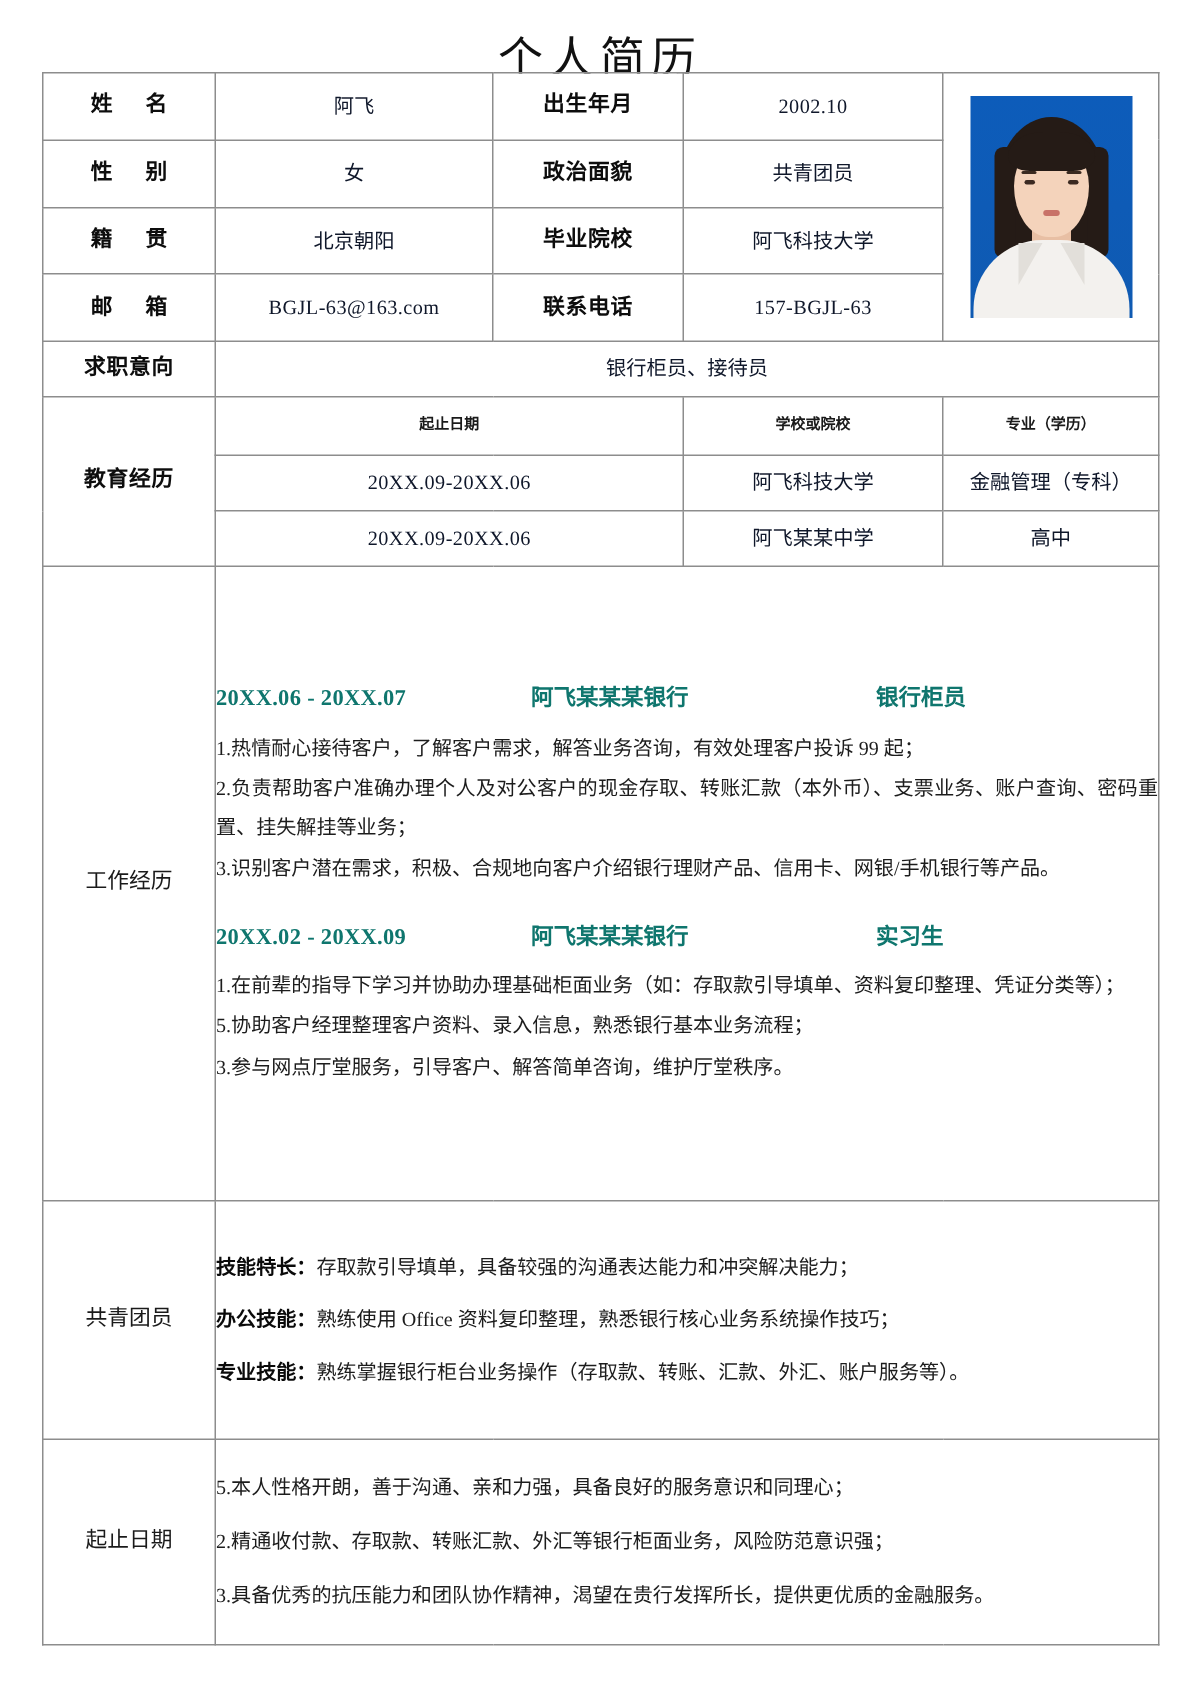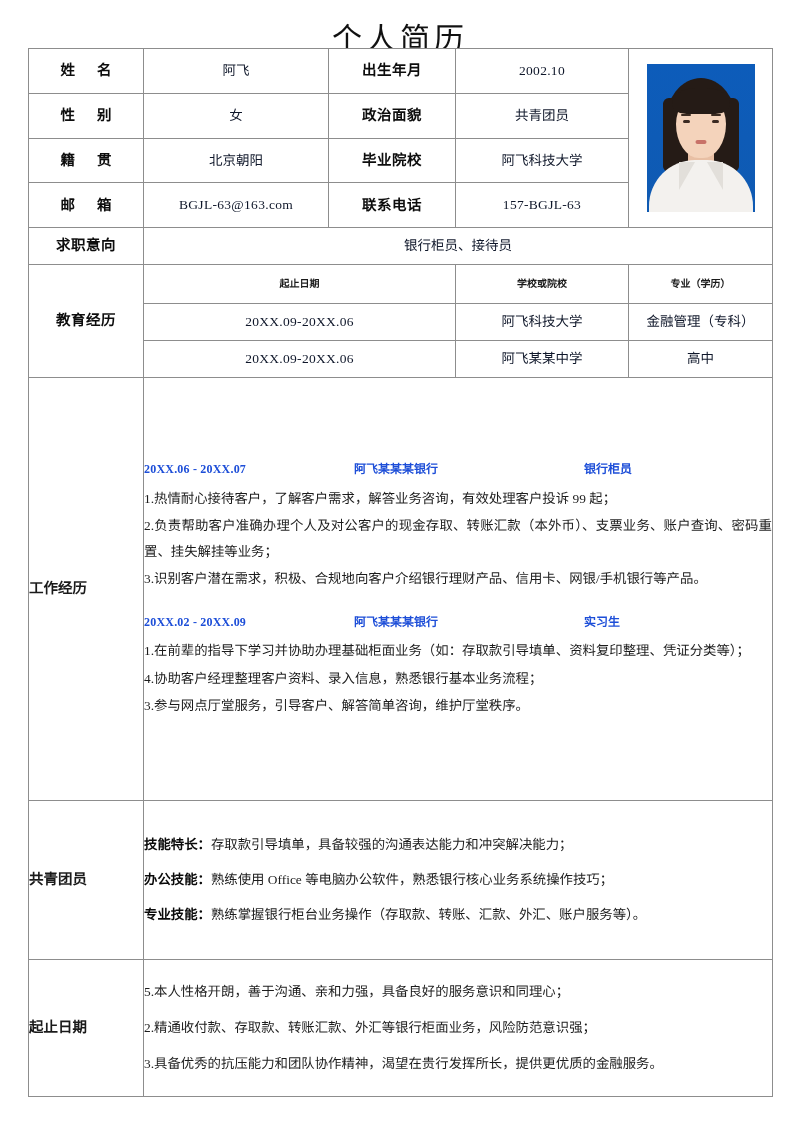--- a/index.html
+++ b/index.html
@@ -221,30 +221,31 @@
   .sect-body {
     padding: 14px 18px 14px 20px;
     vertical-align: top;
     font-size: 13.4px;
     line-height: 1.95;
     color: #1c1c1c;
     text-align: justify;
   }
   .side-lbl {
     width: 115px;
-    font-weight: bold;
+    text-align: center;
+    font-weight: normal;
     font-size: 14.5px;
     vertical-align: middle;
   }
   .job-head {
     display: flex;
     font-weight: bold;
-    font-size: 12px;
+    font-size: 15px;
     margin-bottom: 4px;
-    color: #1d4ed8;
+    color: #0f766e;
   }
   .job-head .jh-date { width: 210px; letter-spacing: 0.2px; }
   .job-head .jh-org  { width: 230px; }
   .job-head .jh-role { flex: 1; }
   .job-list { margin: 0; padding: 0; list-style: none; }
   .job-list li { margin: 0 0 1px 0; }
   .job-block + .job-block { margin-top: 19px; }
 
   .skill-line { margin: 0 0 9px 0; }
   .skill-line:last-child { margin-bottom: 0; }
@@ -358,33 +359,33 @@
           </div>
 
           <div class="job-block">
             <div class="job-head">
               <span class="jh-date">20XX.02 - 20XX.09</span>
               <span class="jh-org">阿飞某某某银行</span>
               <span class="jh-role">实习生</span>
             </div>
             <ul class="job-list">
               <li>1.在前辈的指导下学习并协助办理基础柜面业务（如：存取款引导填单、资料复印整理、凭证分类等）；</li>
-              <li>4.协助客户经理整理客户资料、录入信息，熟悉银行基本业务流程；</li>
+              <li>5.协助客户经理整理客户资料、录入信息，熟悉银行基本业务流程；</li>
               <li>3.参与网点厅堂服务，引导客户、解答简单咨询，维护厅堂秩序。</li>
             </ul>
           </div>
 
         </td>
       </tr>
 
       <tr>
         <td class="side-lbl">共青团员</td>
         <td class="sect-body" colspan="4" style="height:158px;">
           <p class="skill-line"><span class="skill-key">技能特长：</span><span>存取款引导填单，具备较强的沟通表达能力和冲突解决能力；</span></p>
-          <p class="skill-line"><span class="skill-key">办公技能：</span><span>熟练使用 Office 等电脑办公软件，熟悉银行核心业务系统操作技巧；</span></p>
+          <p class="skill-line"><span class="skill-key">办公技能：</span><span>熟练使用 Office 资料复印整理，熟悉银行核心业务系统操作技巧；</span></p>
           <p class="skill-line"><span class="skill-key">专业技能：</span><span>熟练掌握银行柜台业务操作（存取款、转账、汇款、外汇、账户服务等）。</span></p>
         </td>
       </tr>
 
       <tr>
         <td class="side-lbl">起止日期</td>
         <td class="sect-body" colspan="4" style="height:136px;">
           <p class="eval-line">5.本人性格开朗，善于沟通、亲和力强，具备良好的服务意识和同理心；</p>
           <p class="eval-line">2.精通收付款、存取款、转账汇款、外汇等银行柜面业务，风险防范意识强；</p>
           <p class="eval-line">3.具备优秀的抗压能力和团队协作精神，渴望在贵行发挥所长，提供更优质的金融服务。</p>

